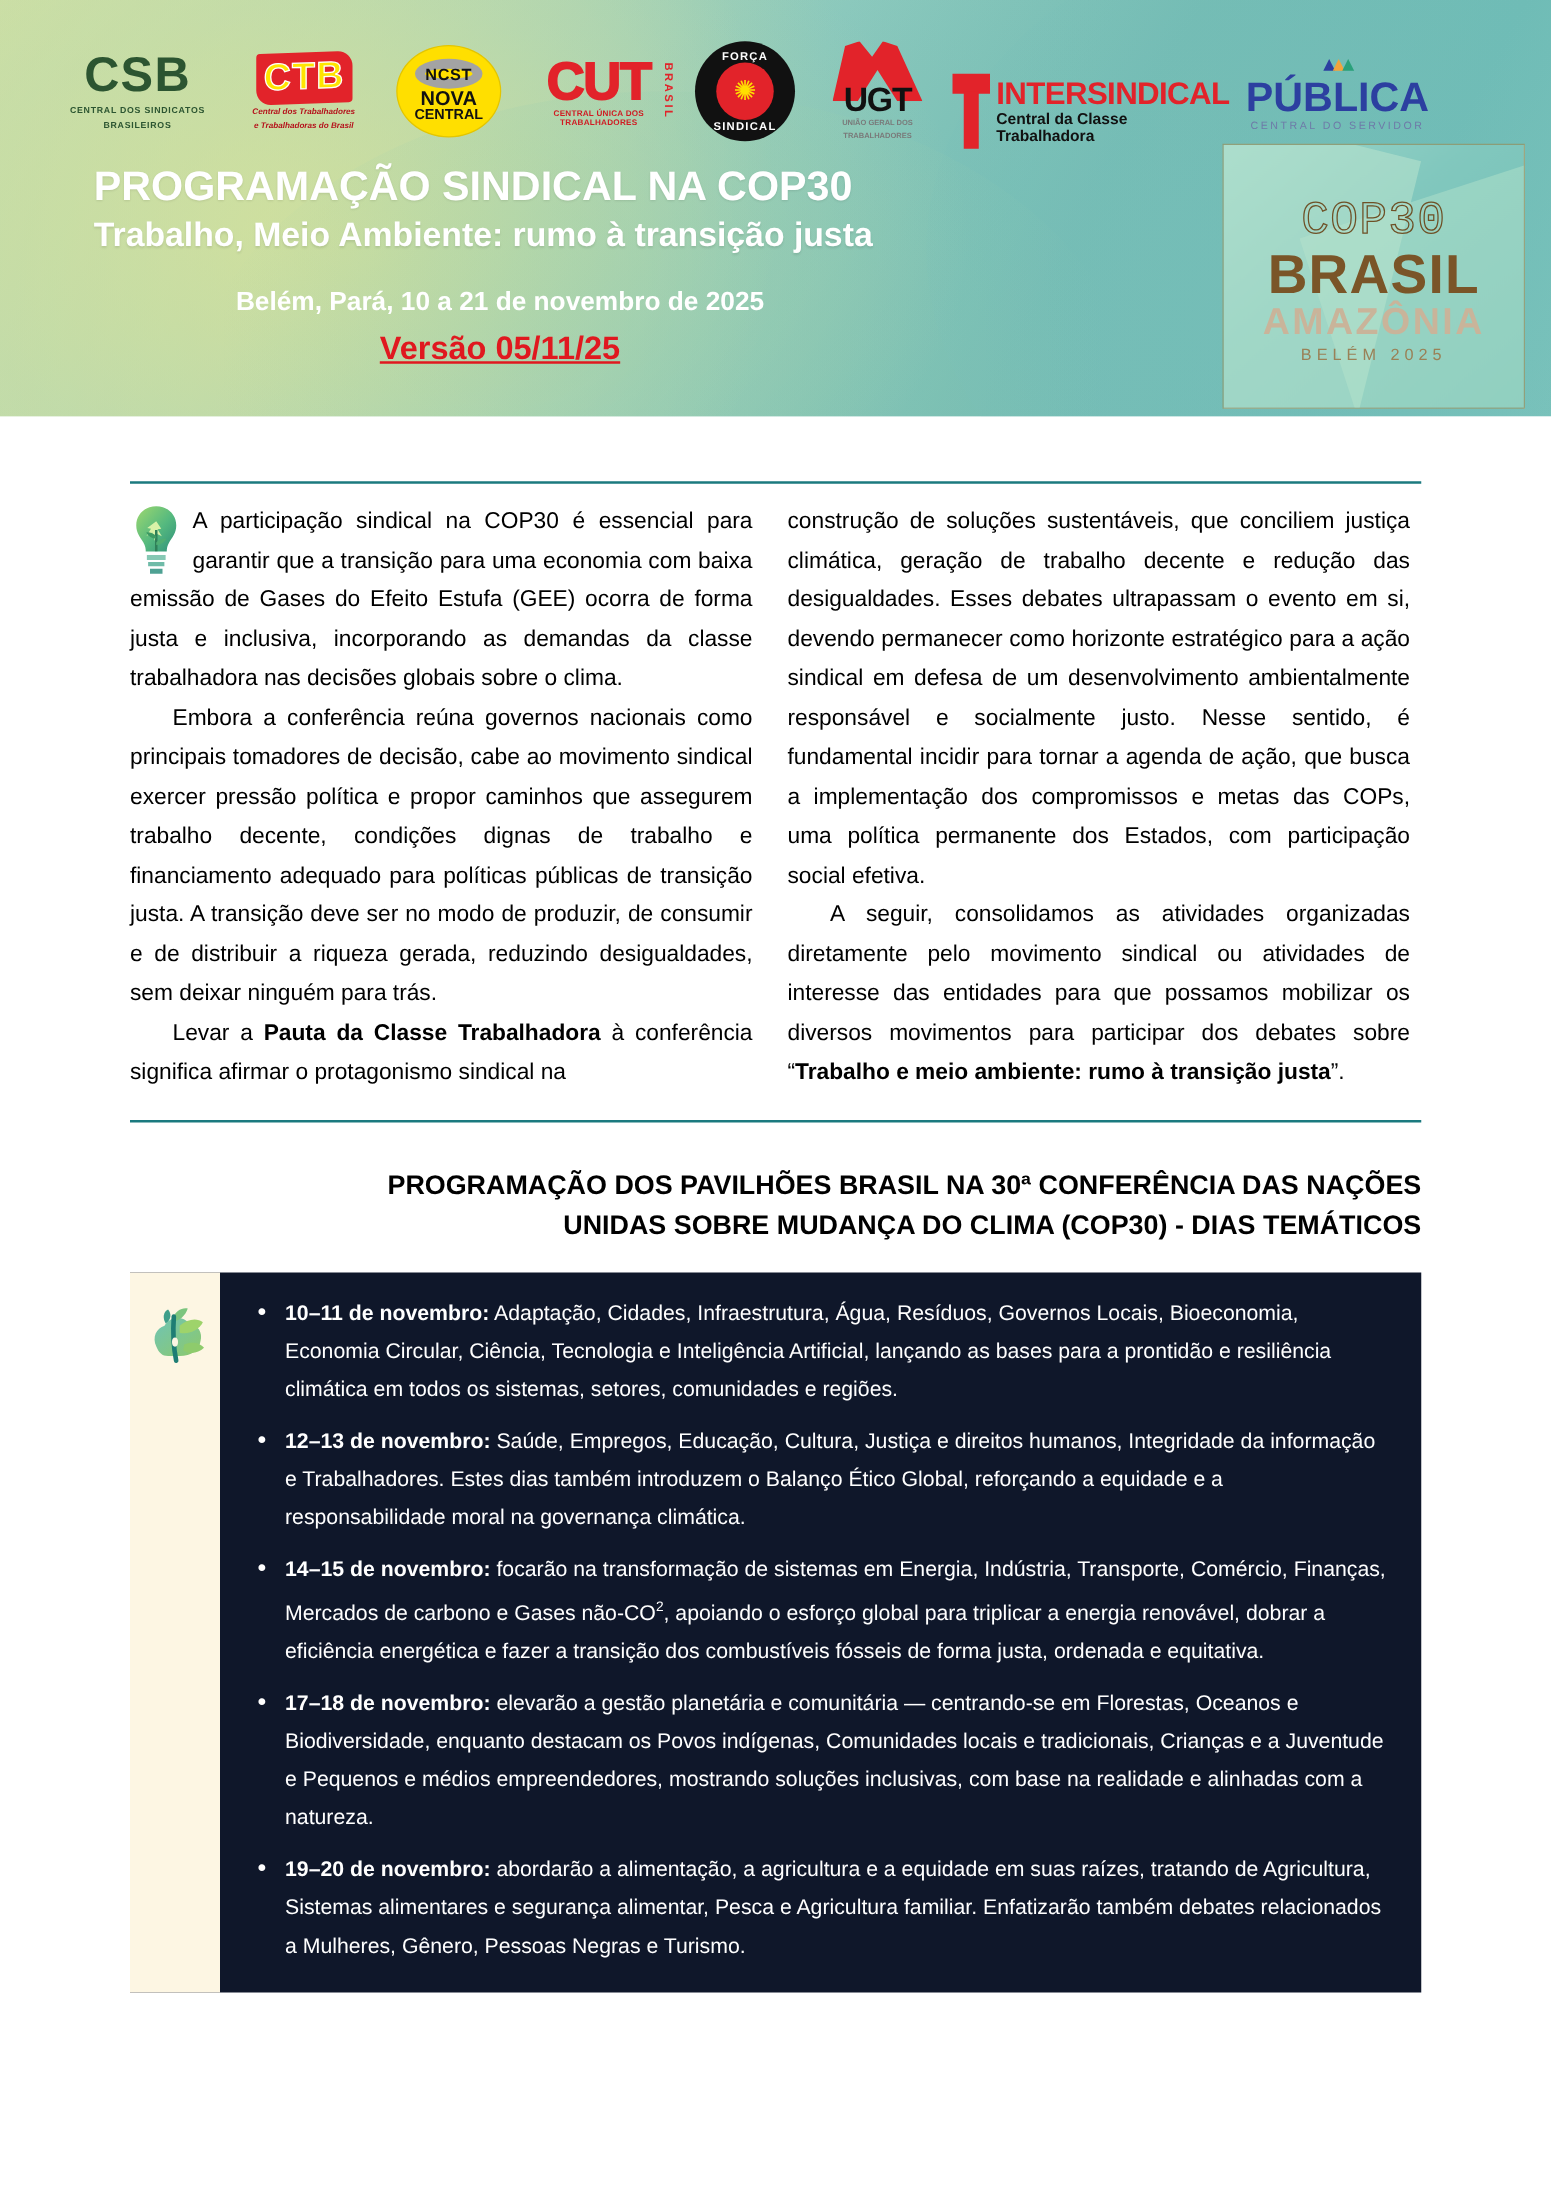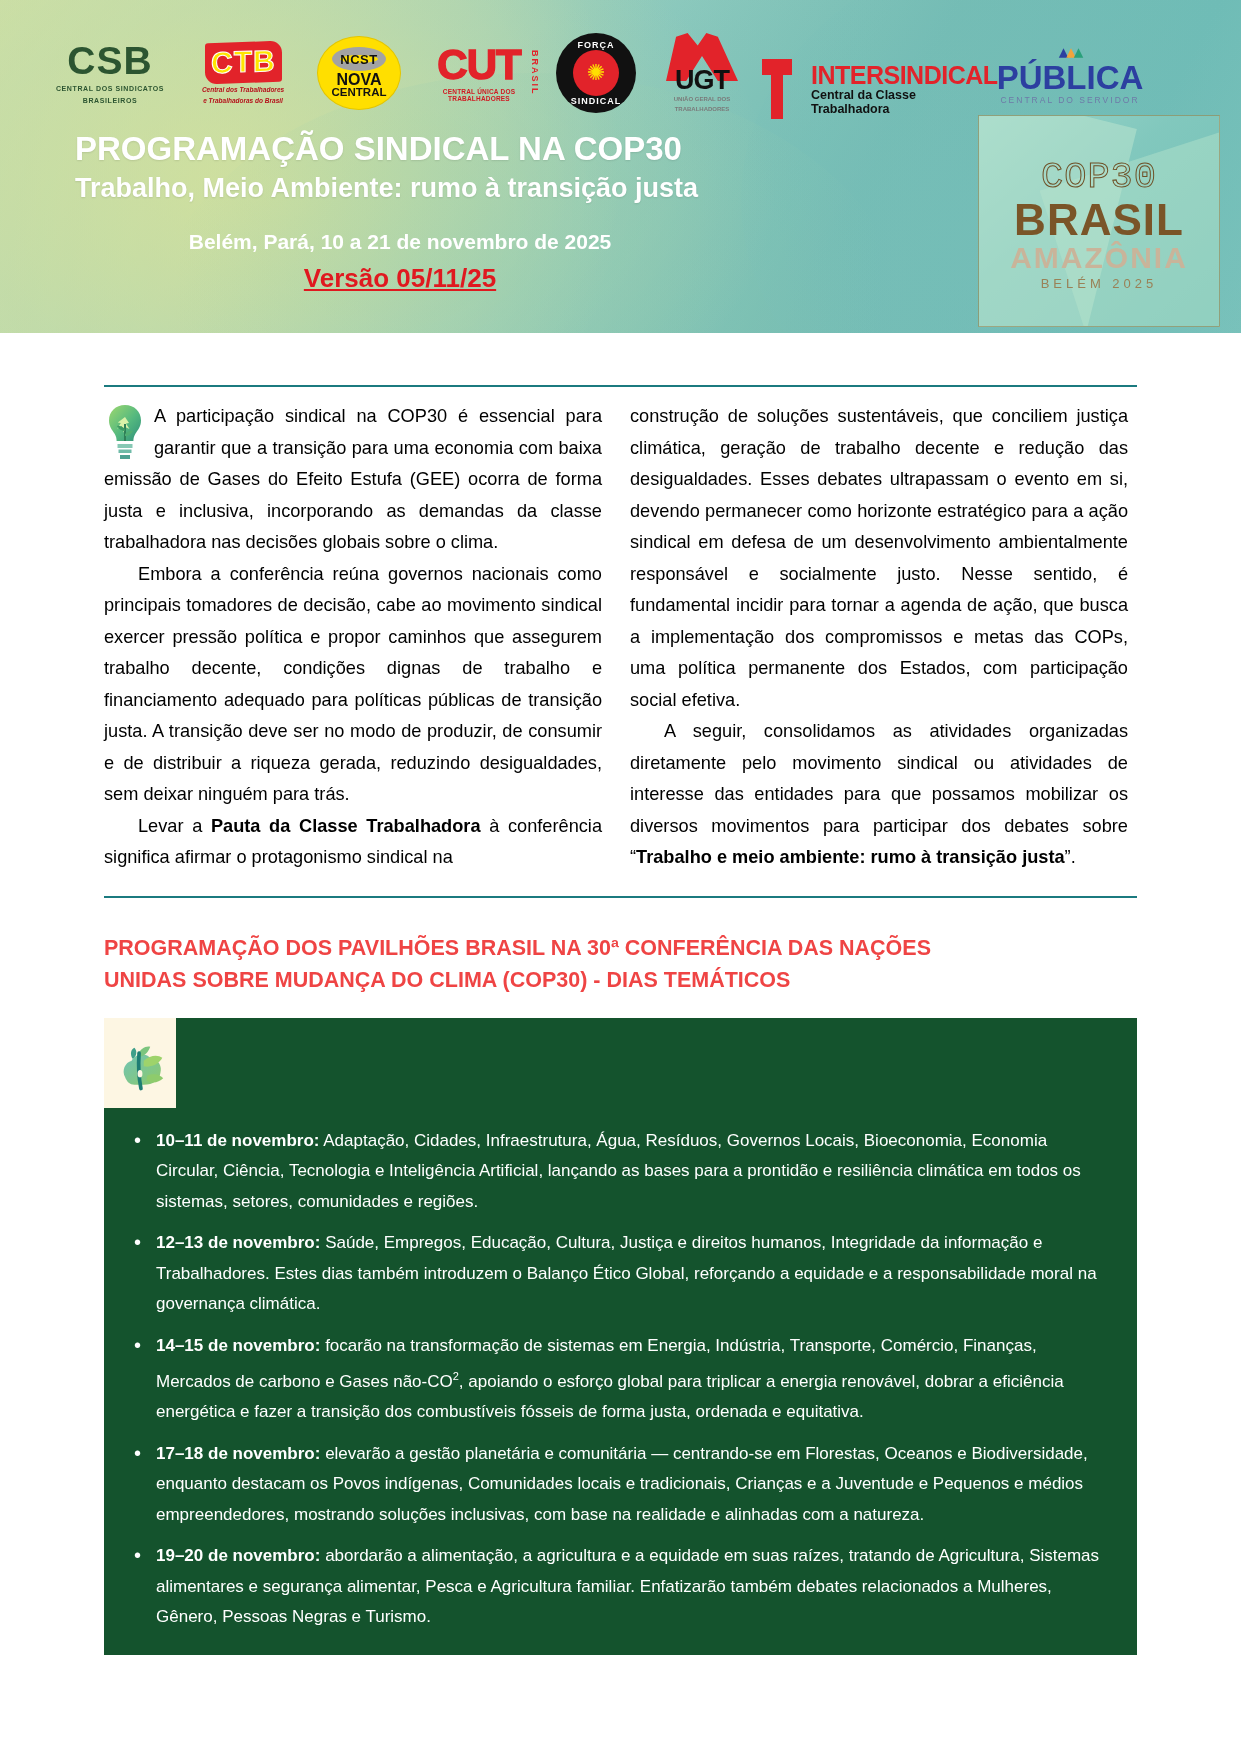--- a/index.html
+++ b/index.html
@@ -155,21 +155,21 @@
     clip-path: polygon(0% 100%, 14% 8%, 30% 0%, 44% 26%, 56% 0%, 72% 8%, 100% 100%, 72% 100%, 50% 48%, 28% 100%);
   }
   .logo-ugt .word {
     font-size: 27px; font-weight: bold; color: #111;
     line-height: 26px; margin-top: -14px; letter-spacing: -1px;
     position: relative;
   }
   .logo-ugt .sub { font-size: 6px; color: #7a7a7a; font-weight: bold; line-height: 8px; margin-top: 2px; }
 
   
-  .logo-inter { width: 222px; display: flex; align-items: center; gap: 15px; margin-top: 32px; }
+  .logo-inter { width: 222px; display: flex; align-items: center; gap: 1px; margin-top: 32px; }
   .logo-inter .glyph {
     width: 38px; height: 60px; position: relative; flex: 0 0 auto;
   }
   .logo-inter .glyph:before {
     content: ""; position: absolute; left: 4px; top: 0;
     width: 30px; height: 16px; background: #e2232a;
   }
   .logo-inter .glyph:after {
     content: ""; position: absolute; left: 13px; top: 14px;
     width: 12px; height: 46px; background: #e2232a;
@@ -295,36 +295,35 @@
   }
   .bold { font-weight: bold; }
 
   
   .rule-2 {
     height: 2px; background: #1b7a7f;
     margin-top: 22px;
   }
 
   .section-title {
-    text-align: left;
-    color: #ef4444;
+    text-align: right;
+    color: #000000;
     font-weight: bold;
     font-size: 21.5px;
     line-height: 32px;
     margin-top: 34px;
     letter-spacing: 0px;
   }
 
   
   .themes-box {
     margin-top: 22px;
     display: flex;
-    background: #14532d;
+    background: #0f172a;
     min-height: 480px;
-    flex-direction: column;
   }
   .themes-aside {
     width: 72px;
     flex: 0 0 72px;
     background: #fdf6e3;
     display: flex;
     align-items: flex-start;
     justify-content: center;
     padding-top: 16px;
   }

